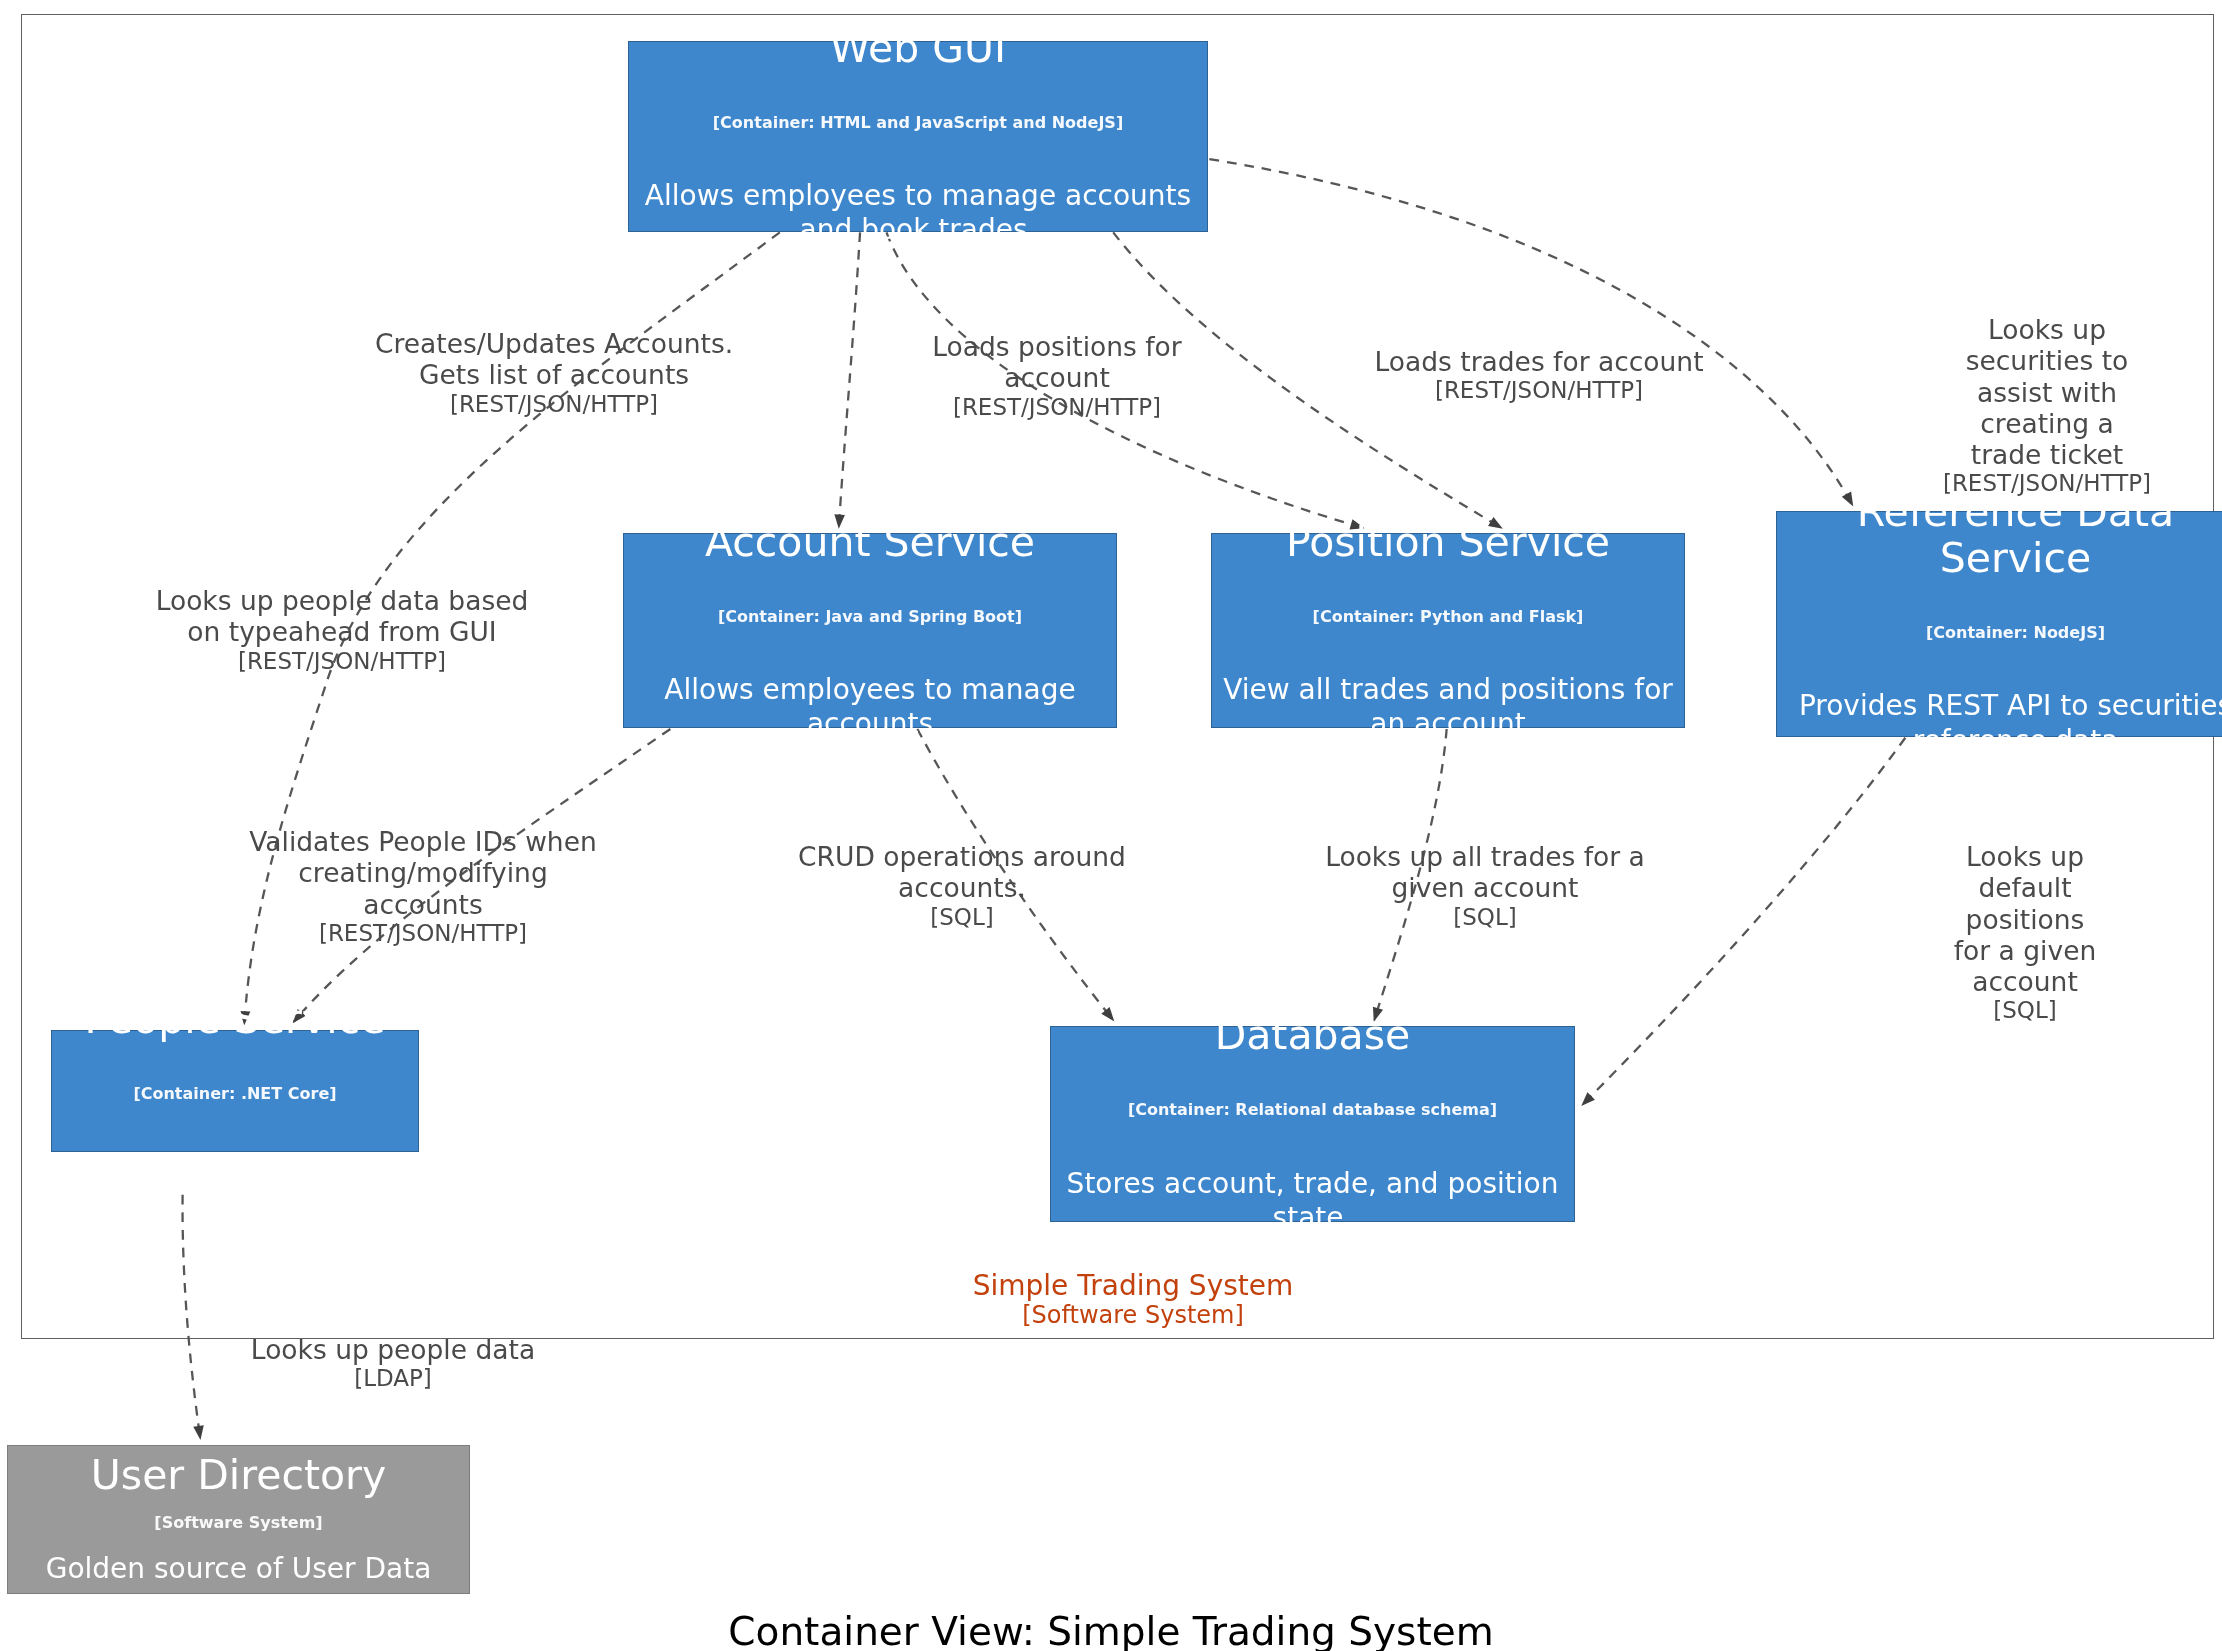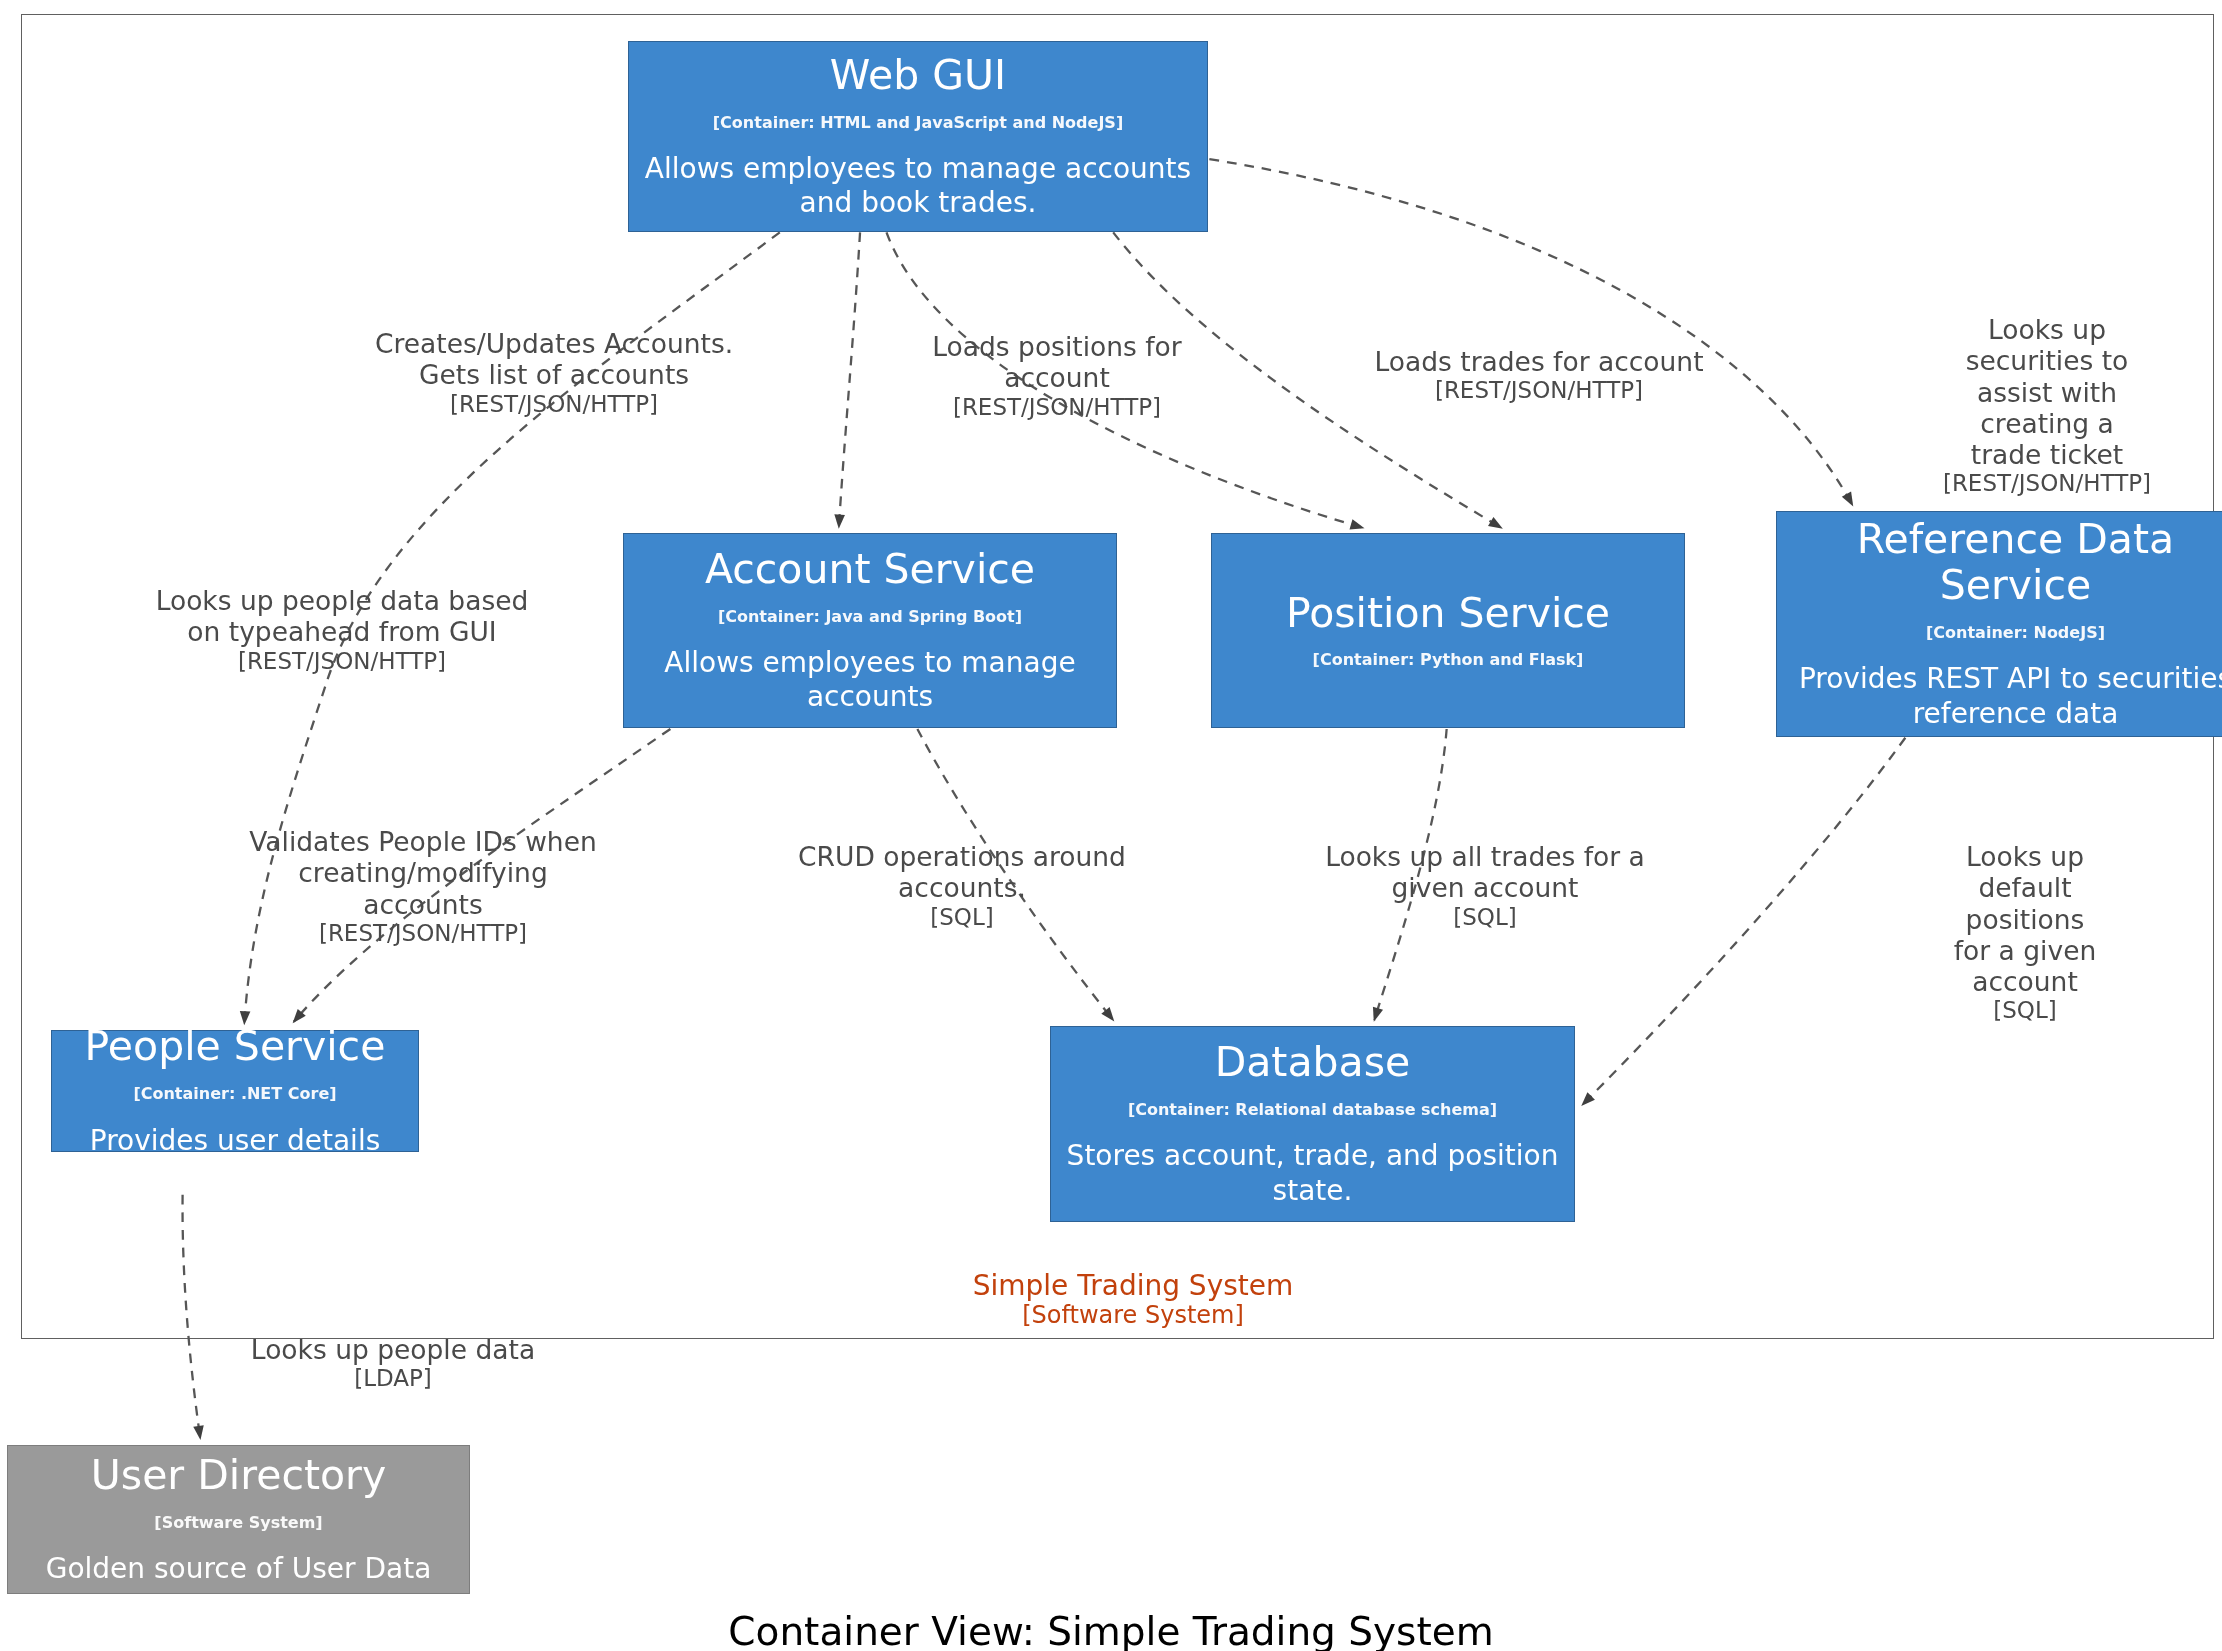--- a/index.html
+++ b/index.html
@@ -20,20 +20,21 @@
     display:flex;flex-direction:column;
     justify-content:center;align-items:center;
     text-align:center;
     color:#ffffff;
     box-sizing:border-box;
     padding:7px 8.8px;
   }
   .node.container{
     background:var(--container-fill,#3e87cd);
     border:1.8px solid var(--container-border,#2e6295);
+    gap:27px;
   }
   .node.external{
     background:var(--external-fill,#9a9a9a);
     border:1.8px solid var(--external-border,#7d7d7d);
   }
   .node-name{font-size:41px;line-height:1.12;}
   .node-meta{font-size:16px;line-height:1.25;opacity:.95;margin-top:14px;font-weight:bold;}
   .node-desc{font-size:28px;line-height:1.22;margin-top:19.4px;}
   .edge-label{
     position:absolute;
@@ -105,20 +106,21 @@
 
   <div class="node container" style="left:623px;top:533px;width:494px;height:195px;">
     <div class="node-name">Account Service</div>
     <div class="node-meta">[Container: Java and Spring Boot]</div>
     <div class="node-desc">Allows employees to manage accounts</div>
   </div>
 
   <div class="node container" style="left:1211px;top:533px;width:474px;height:195px;">
     <div class="node-name">Position Service</div>
     <div class="node-meta">[Container: Python and Flask]</div>
+    <div class="node-desc">View all trades and positions for an account</div>
   </div>
 
   <div class="node container" style="left:1776px;top:511px;width:479px;height:226px;">
     <div class="node-name">Reference Data Service</div>
     <div class="node-meta">[Container: NodeJS]</div>
     <div class="node-desc">Provides REST API to securities reference data</div>
   </div>
 
   <div class="node container" style="left:51px;top:1030px;width:368px;height:122px;">
     <div class="node-name">People Service</div>

